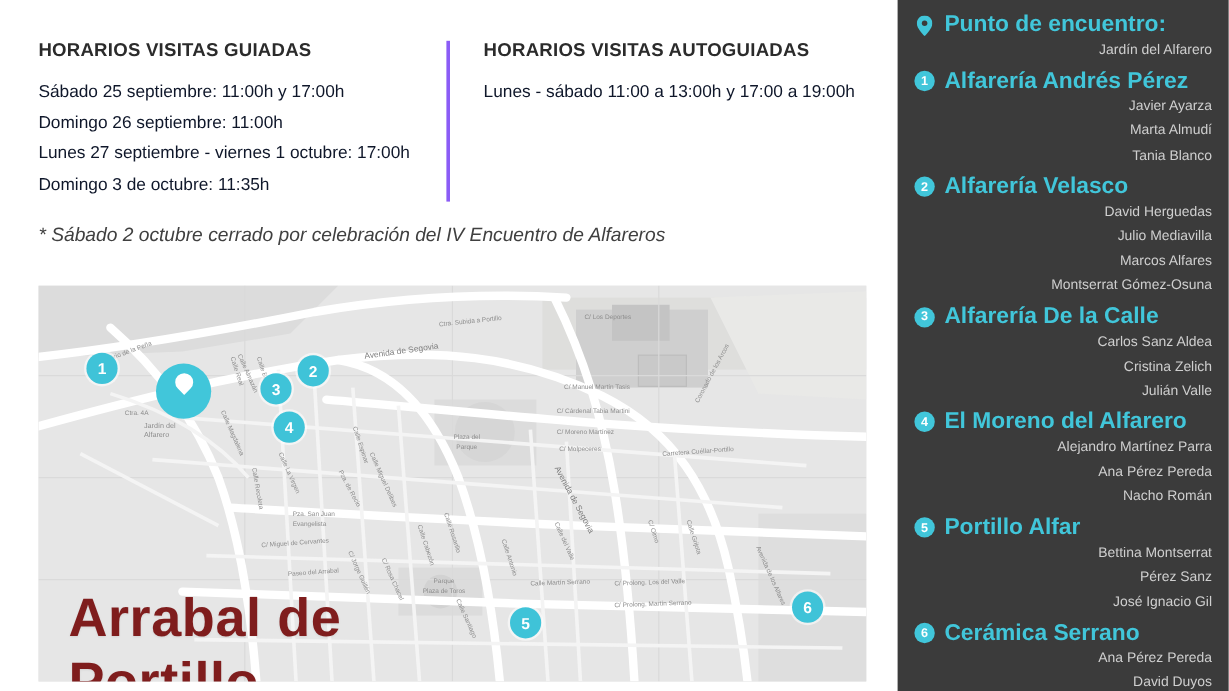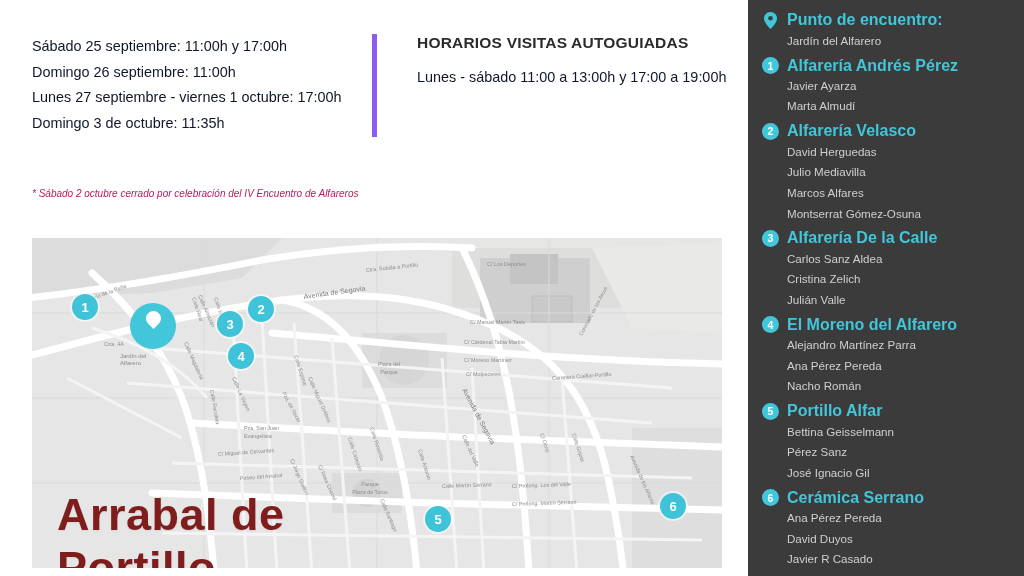--- a/index.html
+++ b/index.html
@@ -28,44 +28,44 @@
     position: absolute;
     left: 32px; top: 34px;
     width: 690px;
     display: flex;
   }
   .sched-col {
     width: 340px;
     padding-right: 20px;
   }
   .sched-col.second {
-    border-left: 5px solid #8b5cf6;
-    padding-left: 40px;
+    border-left: 3px solid #8b5cf6;
+    padding-left: 28px;
     width: 350px;
   }
   .sched-title {
     font-size: 15.5px;
     font-weight: bold;
     color: #2b2b2b;
     letter-spacing: 0.2px;
     margin-bottom: 13px;
   }
   .sched-line {
     font-size: 14.4px;
     color: #0f172a;
     line-height: 1.78;
     white-space: nowrap;
   }
 
   .note {
     position: absolute;
     left: 32px; top: 188px;
-    font-size: 10px;
+    font-size: 16px;
     font-style: italic;
-    color: #be185d;
+    color: #404040;
   }
 
   
   #map {
     position: absolute;
     left: 32px; top: 238px;
     width: 690px; height: 330px;
     background: #e4e4e4;
     overflow: hidden;
   }
@@ -142,41 +142,43 @@
   }
   .side-pin {
     width: 17px; min-width: 17px; height: 20px;
     margin-right: 8px;
     display: flex;
     align-items: center;
     justify-content: center;
   }
   .side-head {
     color: #41c6da;
-    font-size: 16px;
+    font-size: 19px;
     font-weight: bold;
   }
   .side-sub {
     color: #cfcfcf;
     font-size: 11.6px;
     margin-left: 25px;
     line-height: 1.78;
+    text-align: right;
   }
   .group { margin-bottom: 2px; }
   .group-head { margin-top: 4px; }
 </style>
 </head>
 <body>
 
 <div id="page">
 
   <div id="left">
 
     <div class="schedules">
       <div class="sched-col">
+        <div class="sched-title">HORARIOS VISITAS GUIADAS</div>
         <div class="sched-line">Sábado 25 septiembre: 11:00h y 17:00h</div>
         <div class="sched-line">Domingo 26 septiembre: 11:00h</div>
         <div class="sched-line">Lunes 27 septiembre - viernes 1 octubre: 17:00h</div>
         <div class="sched-line">Domingo 3 de octubre: 11:35h</div>
       </div>
       <div class="sched-col second">
         <div class="sched-title">HORARIOS VISITAS AUTOGUIADAS</div>
         <div class="sched-line">Lunes - sábado 11:00 a 13:00h y 17:00 a 19:00h</div>
       </div>
     </div>
@@ -309,20 +311,21 @@
     </div>
     <div class="side-sub">Jardín del Alfarero</div>
 
     <div class="group">
       <div class="side-row group-head">
         <span class="side-badge">1</span>
         <span class="side-head">Alfarería Andrés Pérez</span>
       </div>
       <div class="side-sub">Javier Ayarza</div>
       <div class="side-sub">Marta Almudí</div>
+      <div class="side-sub">Tania Blanco</div>
     </div>
 
     <div class="group">
       <div class="side-row group-head">
         <span class="side-badge">2</span>
         <span class="side-head">Alfarería Velasco</span>
       </div>
       <div class="side-sub">David Herguedas</div>
       <div class="side-sub">Julio Mediavilla</div>
       <div class="side-sub">Marcos Alfares</div>
@@ -347,21 +350,21 @@
       <div class="side-sub">Alejandro Martínez Parra</div>
       <div class="side-sub">Ana Pérez Pereda</div>
       <div class="side-sub">Nacho Román</div>
     </div>
 
     <div class="group">
       <div class="side-row group-head">
         <span class="side-badge">5</span>
         <span class="side-head">Portillo Alfar</span>
       </div>
-      <div class="side-sub">Bettina Geisselmann</div>
+      <div class="side-sub">Bettina Montserrat</div>
       <div class="side-sub">Pérez Sanz</div>
       <div class="side-sub">José Ignacio Gil</div>
     </div>
 
     <div class="group">
       <div class="side-row group-head">
         <span class="side-badge">6</span>
         <span class="side-head">Cerámica Serrano</span>
       </div>
       <div class="side-sub">Ana Pérez Pereda</div>

